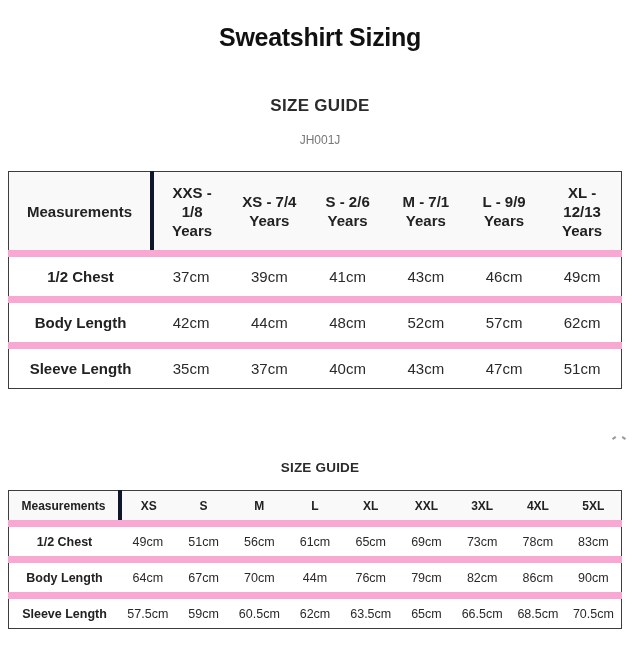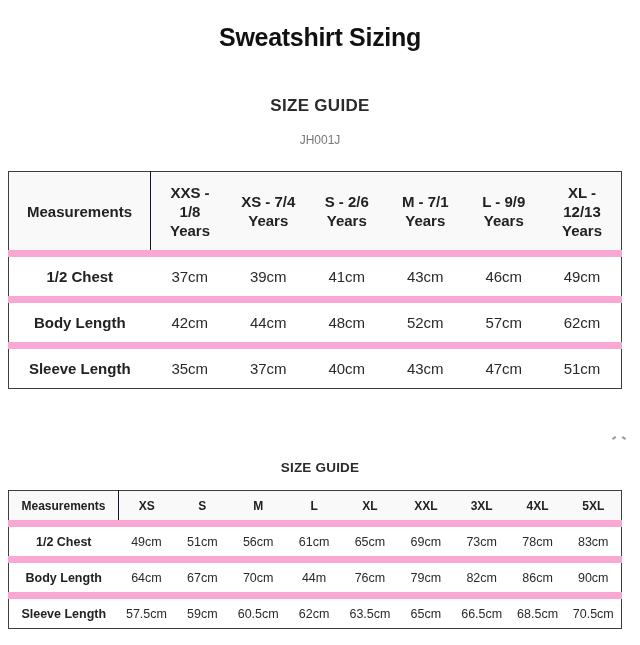--- a/index.html
+++ b/index.html
@@ -76,21 +76,21 @@
     background: #f9f9f9;
   }
   table.size-table th {
     font-weight: 700;
     text-align: center;
     vertical-align: middle;
     white-space: pre-line;
     color: #222222;
   }
   table.size-table thead th:first-child {
-    border-right: 1px solid #0f172a;
+    border-right: 4px solid #0f172a;
   }
   table.size-table td {
     text-align: center;
     vertical-align: middle;
     border-top: 7px solid #f9a8d4;
     color: #2a2a2a;
   }
   table.size-table td.row-label {
     font-weight: 700;
     color: #222222;

